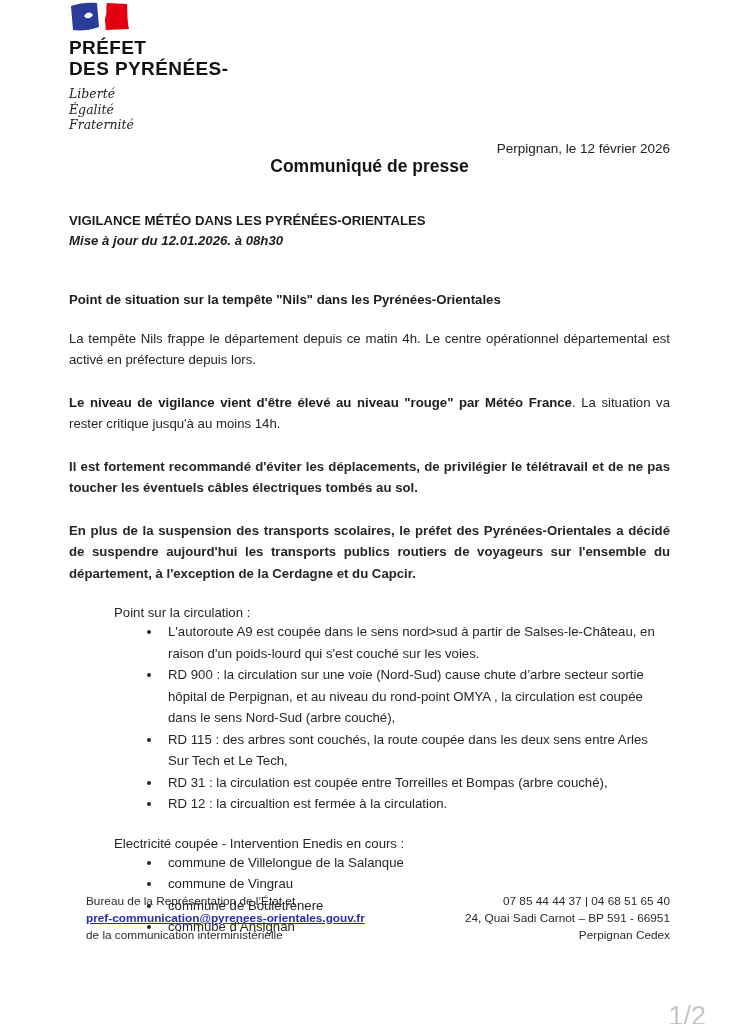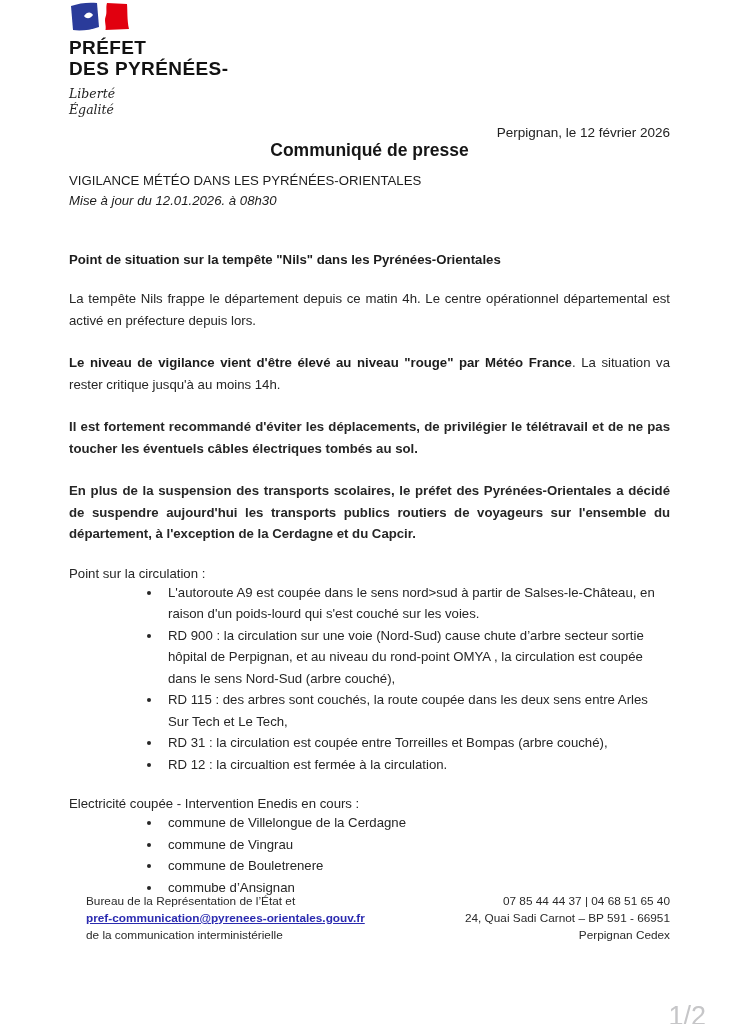--- a/index.html
+++ b/index.html
@@ -39,21 +39,21 @@
     color:#222;
   }
 
   .doc-title{
     text-align:center;
     font-weight:bold;
     font-size:17.5px;
     color:#151515;
   }
 
-  .subject{margin-top:10px;font-size:13.2px;font-weight:normal;color:#1c1c1c;line-height:20px;}
+  .subject{margin-top:34px;font-size:13.2px;font-weight:bold;color:#1c1c1c;line-height:20px;}
   .subject-line2{font-style:italic;}
 
   .body-heading{
     margin-top:41px;
     font-size:13.2px;
     font-weight:bold;
     color:#1c1c1c;
   }
   p.body-par{
     margin:21px 0 0 0;
@@ -61,20 +61,21 @@
     line-height:21.5px;
     text-align:justify;
     color:#262626;
   }
   .b{font-weight:bold;color:#1c1c1c;}
 
   .list-heading{
     margin-top:21px;
     font-size:13.2px;
     color:#262626;
+    margin-left:45px;
   }
   ul.doc-list{
     margin:1px 0 0 0;
     padding-left:52px;
     font-size:13.2px;
     line-height:21.5px;
     color:#262626;
   }
   ul.doc-list li{padding-left:6px;margin-left:41px;}
 
@@ -116,20 +117,21 @@
         <path d="M15,14 c3,-4.5 7,-4.5 9,-1 c-2,3.5 -6.5,4.5 -9,1 Z" fill="#ffffff"></path>
         <path d="M38,1 C36.5,6 38.5,10 36.5,15 C35,19 37.5,24 36.5,28 L60,27 C58,18 58.6,9 58,2 Z" fill="#e1000f"></path>
       </svg>
       <div class="prefet-title">
         <div>PRÉFET</div>
         <div>DES PYRÉNÉES-</div>
       </div>
       <div class="motto">
         <div>Liberté</div>
         <div>Égalité</div>
+        <div>Fraternité</div>
       </div>
     </div>
 
     <div class="dateline">Perpignan, le 12 février 2026</div>
 
     <div class="doc-title">Communiqué de presse</div>
 
     <div class="subject">
       <div>VIGILANCE MÉTÉO DANS LES PYRÉNÉES-ORIENTALES</div>
       <div class="subject-line2">Mise à jour du 12.01.2026. à 08h30</div>
@@ -149,21 +151,21 @@
     <ul class="doc-list">
       <li>L'autoroute A9 est coupée dans le sens nord&gt;sud à partir de Salses-le-Château, en raison d'un poids-lourd qui s'est couché sur les voies.</li>
       <li>RD 900 : la circulation sur une voie (Nord-Sud) cause chute d’arbre secteur sortie hôpital de Perpignan,  et au niveau du rond-point OMYA , la circulation est coupée dans le sens Nord-Sud (arbre couché),</li>
       <li>RD 115 : des arbres sont couchés, la route coupée dans les deux sens entre Arles Sur Tech et Le Tech,</li>
       <li>RD 31 : la circulation est coupée entre Torreilles et Bompas (arbre couché),</li>
       <li>RD 12 : la circualtion est fermée à la circulation.</li>
     </ul>
 
     <div class="list-heading">Electricité coupée - Intervention Enedis en cours :</div>
     <ul class="doc-list">
-      <li>commune de Villelongue de la Cerdagne</li>
+      <li>commune de Villelongue de la Salanque</li>
       <li>commune de Vingrau</li>
       <li>commune de Bouletrenere</li>
       <li>commube d’Ansignan</li>
     </ul>
 
   </div>
 
   <div class="footer">
     <div class="footer-left">
       <div>Bureau de la Représentation de l’État et</div>

